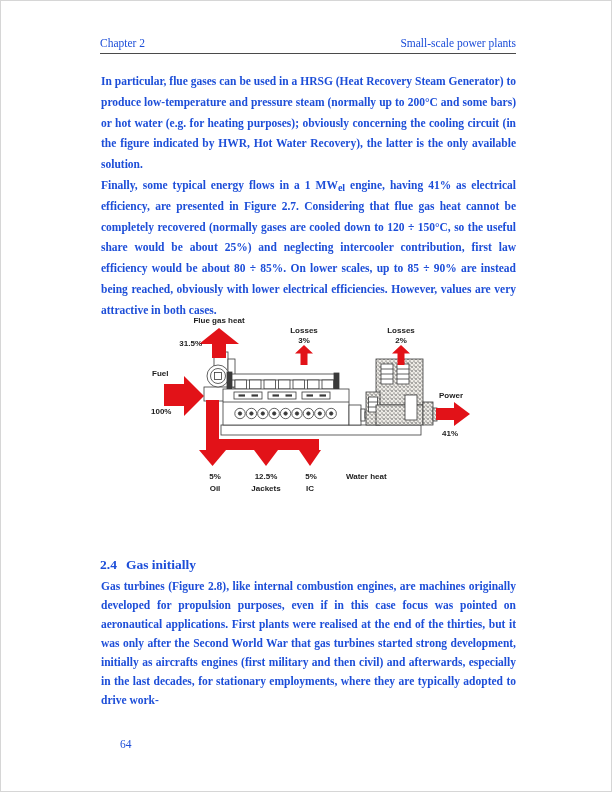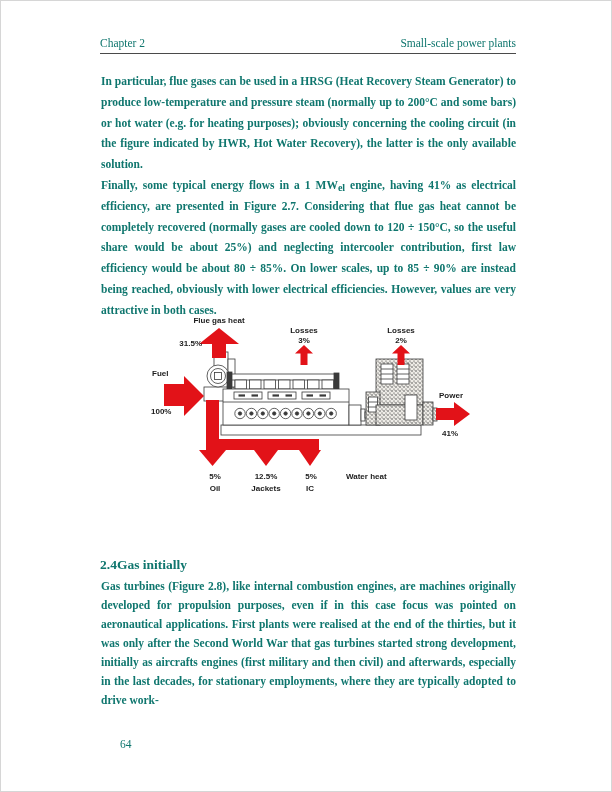--- a/index.html
+++ b/index.html
@@ -1,19 +1,19 @@
 <!DOCTYPE html>
 <html><head>
 <meta charset="utf-8">
 <style>
   html,body{margin:0;padding:0;background:#ffffff;}
   .page{
     position:relative;width:612px;height:792px;background:#ffffff;
     border:1px solid #d6d6d6;box-sizing:border-box;overflow:hidden;
-    font-family:"Liberation Serif", serif;color:#0f766e;
+    font-family:"Liberation Serif", serif;color:#1d4ed8;
   }
   .running-header{
     position:absolute;left:99px;top:36px;width:416px;
     display:flex;justify-content:space-between;font-size:11.5px;
   }
   .header-rule{position:absolute;left:99px;top:52px;width:416px;height:1px;background:#4a4a4a;}
   .textblock{
     position:absolute;left:100px;width:415px;text-align:justify;
     font-size:11.5px;
   }
@@ -22,21 +22,21 @@
   #gas-block{top:576px;line-height:19px;}
   sub.mw{font-size:10px;vertical-align:-2px;line-height:0;}
   .figure-wrap{position:absolute;left:130px;top:301px;width:360px;height:200px;}
   .fig-caption{
     position:absolute;left:98px;top:501px;width:419px;text-align:center;
     font-style:italic;font-size:11px;
   }
   .section-heading{
     position:absolute;left:99px;top:556px;font-size:13.5px;font-weight:bold;
   }
-  .section-heading .num{}
+  .section-heading .num{margin-right:9px;}
   .page-number{position:absolute;left:100px;top:737px;font-size:11.5px;padding-left:19px;}
   svg text{
     font-family:"Liberation Sans", sans-serif;font-weight:bold;
     font-size:8px;fill:#1c1c1c;
   }
 </style>
 </head>
 <body>
 
 <div class="page">

